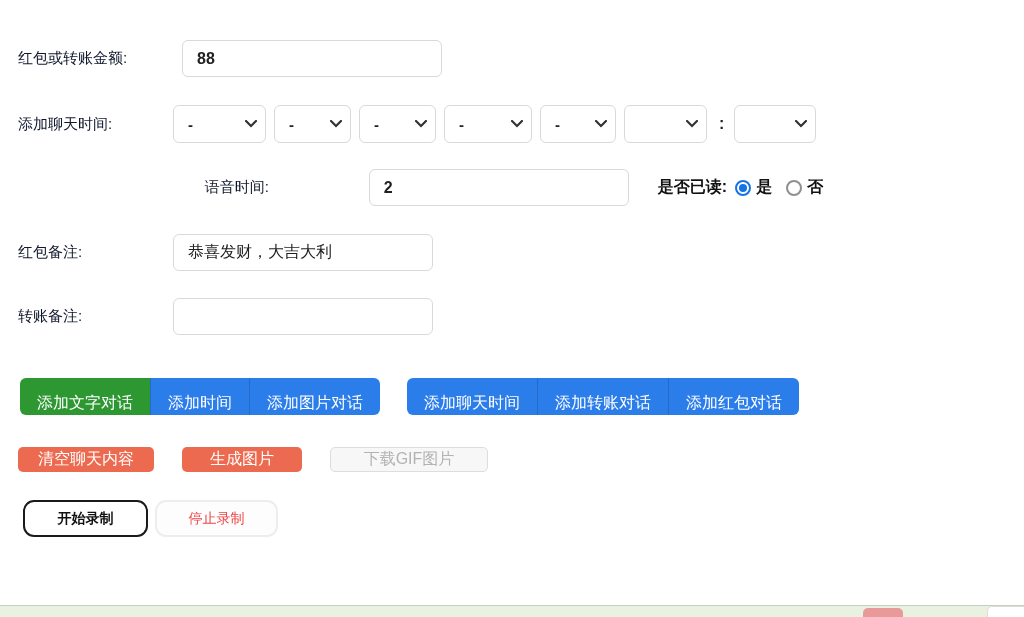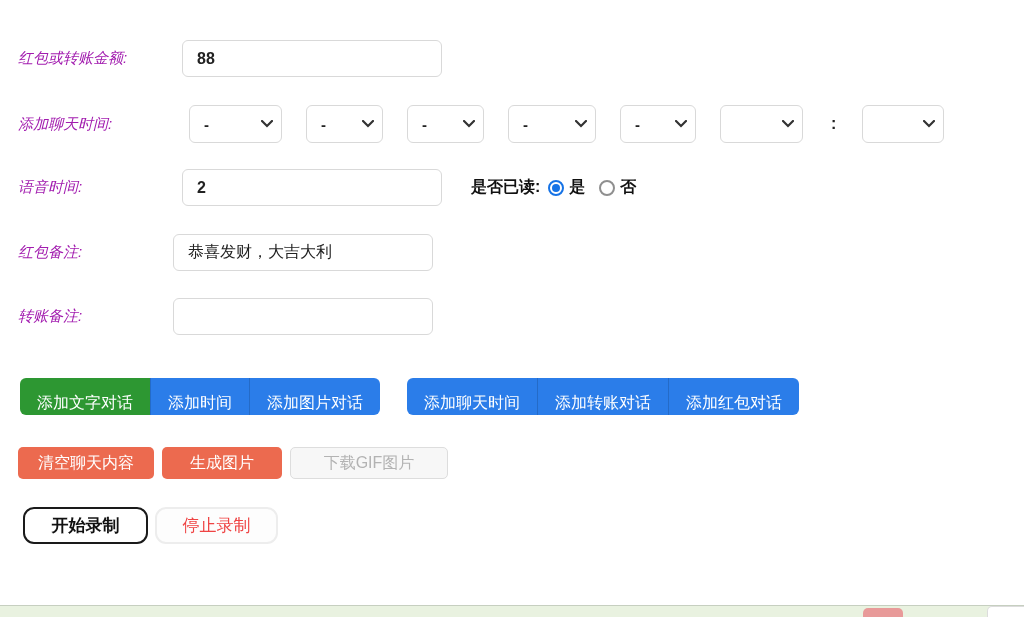--- a/index.html
+++ b/index.html
@@ -10,27 +10,27 @@
     overflow: hidden;
     position: relative;
     font-family: "Liberation Sans", "DejaVu Sans", sans-serif;
     color: #333;
   }
   .page { padding: 40px 0 0 18px; }
 
   
   .form-row { display: flex; align-items: center; }
   .row-amount   { margin-bottom: 28px; }
-  .row-time     { margin-bottom: 26px; gap: 16px; }
-  .row-voice    { margin-bottom: 28px; }
+  .row-time     { margin-bottom: 26px; }
+  .row-voice    { margin-bottom: 28px; justify-content: center; }
   .row-rpnote   { margin-bottom: 27px; align-items: center; }
   .row-trnote   { margin-bottom: 43px; }
   .lbl {
     width: 155px; flex: 0 0 155px;
-    font-size: 15px; color: #a21caf; font-style: italic;
+    font-size: 15px; color: #0f172a;
   }
   input.txt {
     width: 260px; height: 37px;
     border: 1px solid #d9d9d9; border-radius: 6px;
     padding: 0 14px; font-size: 16px; color: #222;
     outline: none; background: #fff;
     font-family: "Liberation Sans", "DejaVu Sans", sans-serif;
   }
   input.txt.bold { font-weight: 700; margin-left: 9px; }
 
@@ -76,42 +76,42 @@
     border: none; color: #fff; font-size: 16px; cursor: pointer;
     font-family: "Liberation Sans", "DejaVu Sans", sans-serif;
   }
   .btn-seg + .btn-seg { border-left: 1px solid rgba(0,0,0,0.14); }
   .btn-seg.green { background: #2d9732; }
   .btn-seg.blue  { background: #2b7de9; }
 
   
   .action-row { display: flex; align-items: center; margin: 0 0 28px 0; }
   .btn-action {
-    height: 32px; border: none; border-radius: 5px;
+    height: 25px; border: none; border-radius: 5px;
     background: #ec6a4f; color: #fff; font-size: 16px; cursor: pointer;
-    margin-right: 8px; text-align: center;
+    margin-right: 28px; text-align: center;
     font-family: "Liberation Sans", "DejaVu Sans", sans-serif;
   }
   .btn-action.w1 { min-width: 136px; }
   .btn-action.w2 { min-width: 120px; }
   .btn-action.disabled {
     min-width: 158px;
     background: #f7f7f7; color: #b3b3b3;
     border: 1px solid #ddd; cursor: default;
   }
 
   
   .tip { font-size: 15px; font-weight: 600; color: #333; margin: 0 0 38px 0; }
 
   
   .record-row { display: flex; align-items: center; margin-left: 5px; }
   .btn-record {
     height: 37px; min-width: 125px; border-radius: 11px;
     background: #fff; border: 2px solid #1a1a1a;
-    font-size: 17px; font-weight: 700; color: #111; cursor: pointer;
+    font-size: 14px; font-weight: 700; color: #111; cursor: pointer;
     font-family: "Liberation Sans", "DejaVu Sans", sans-serif;
   }
   .btn-record.disabled {
     min-width: 123px; margin-left: 7px;
     background: #fdfdfd; border: 2px solid #ededed;
     color: #ef4444; font-weight: 400; cursor: default;
   }
 
   
   .bottom-bar {

